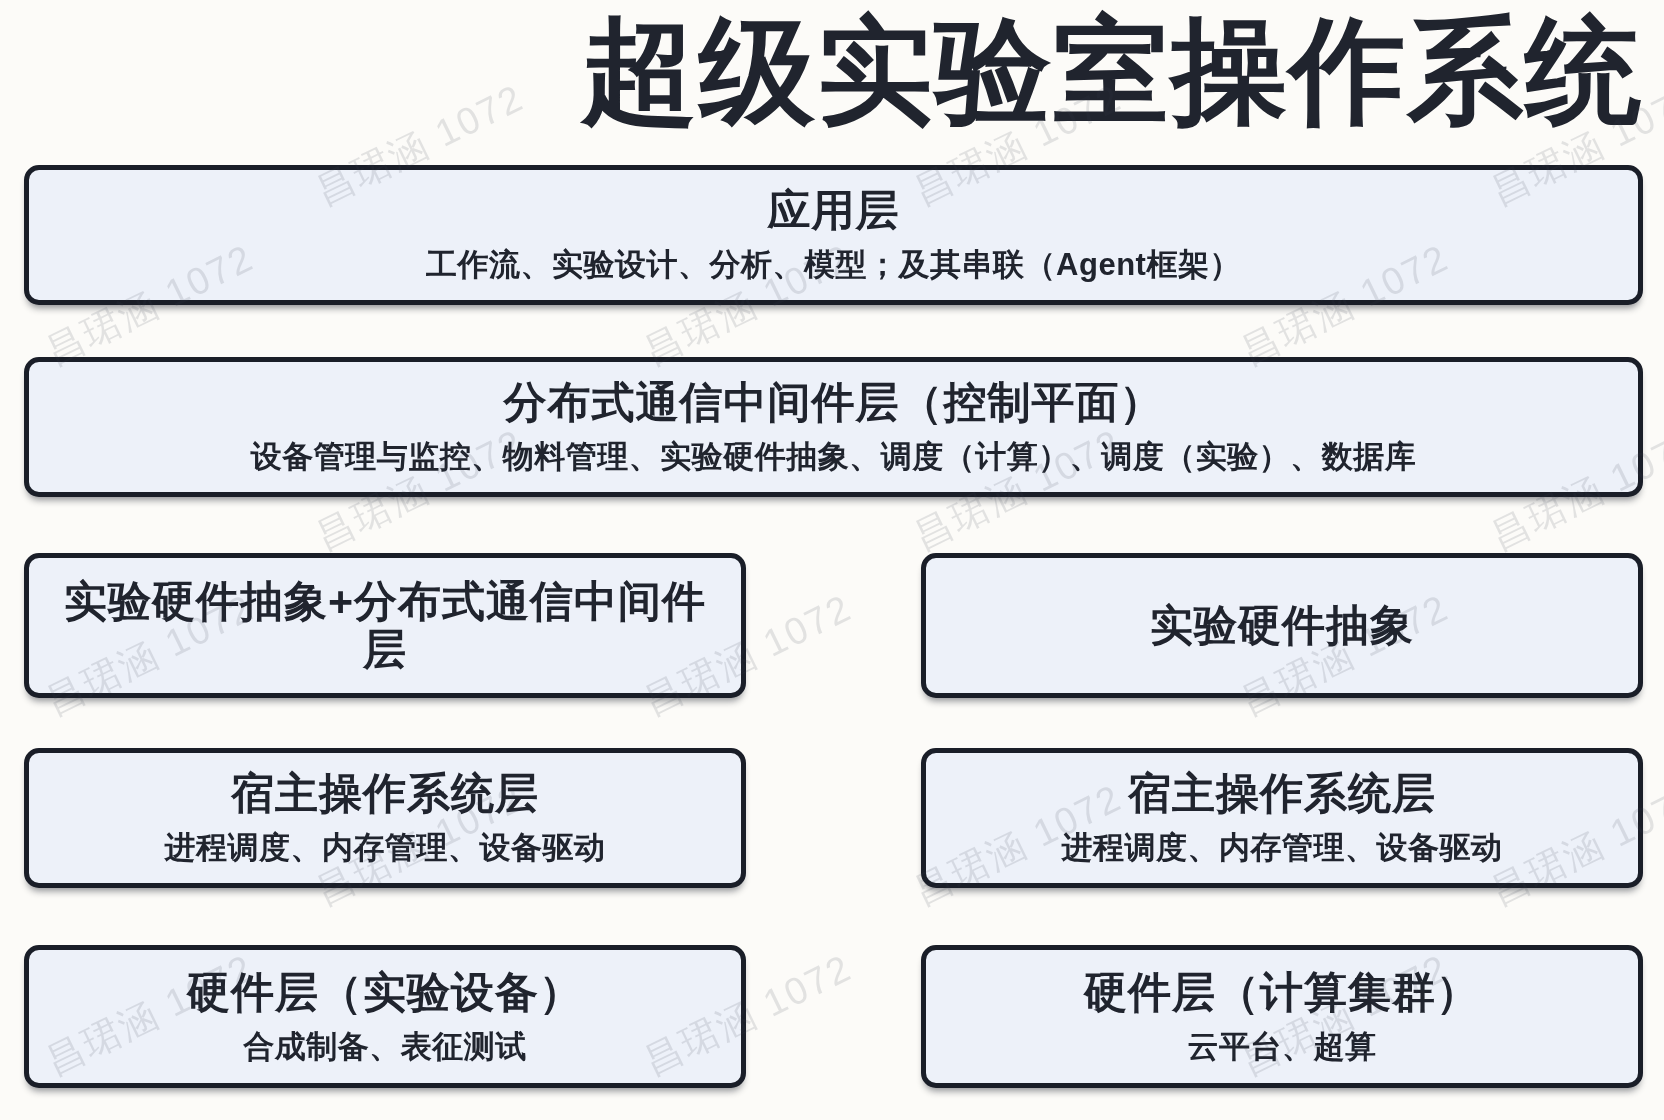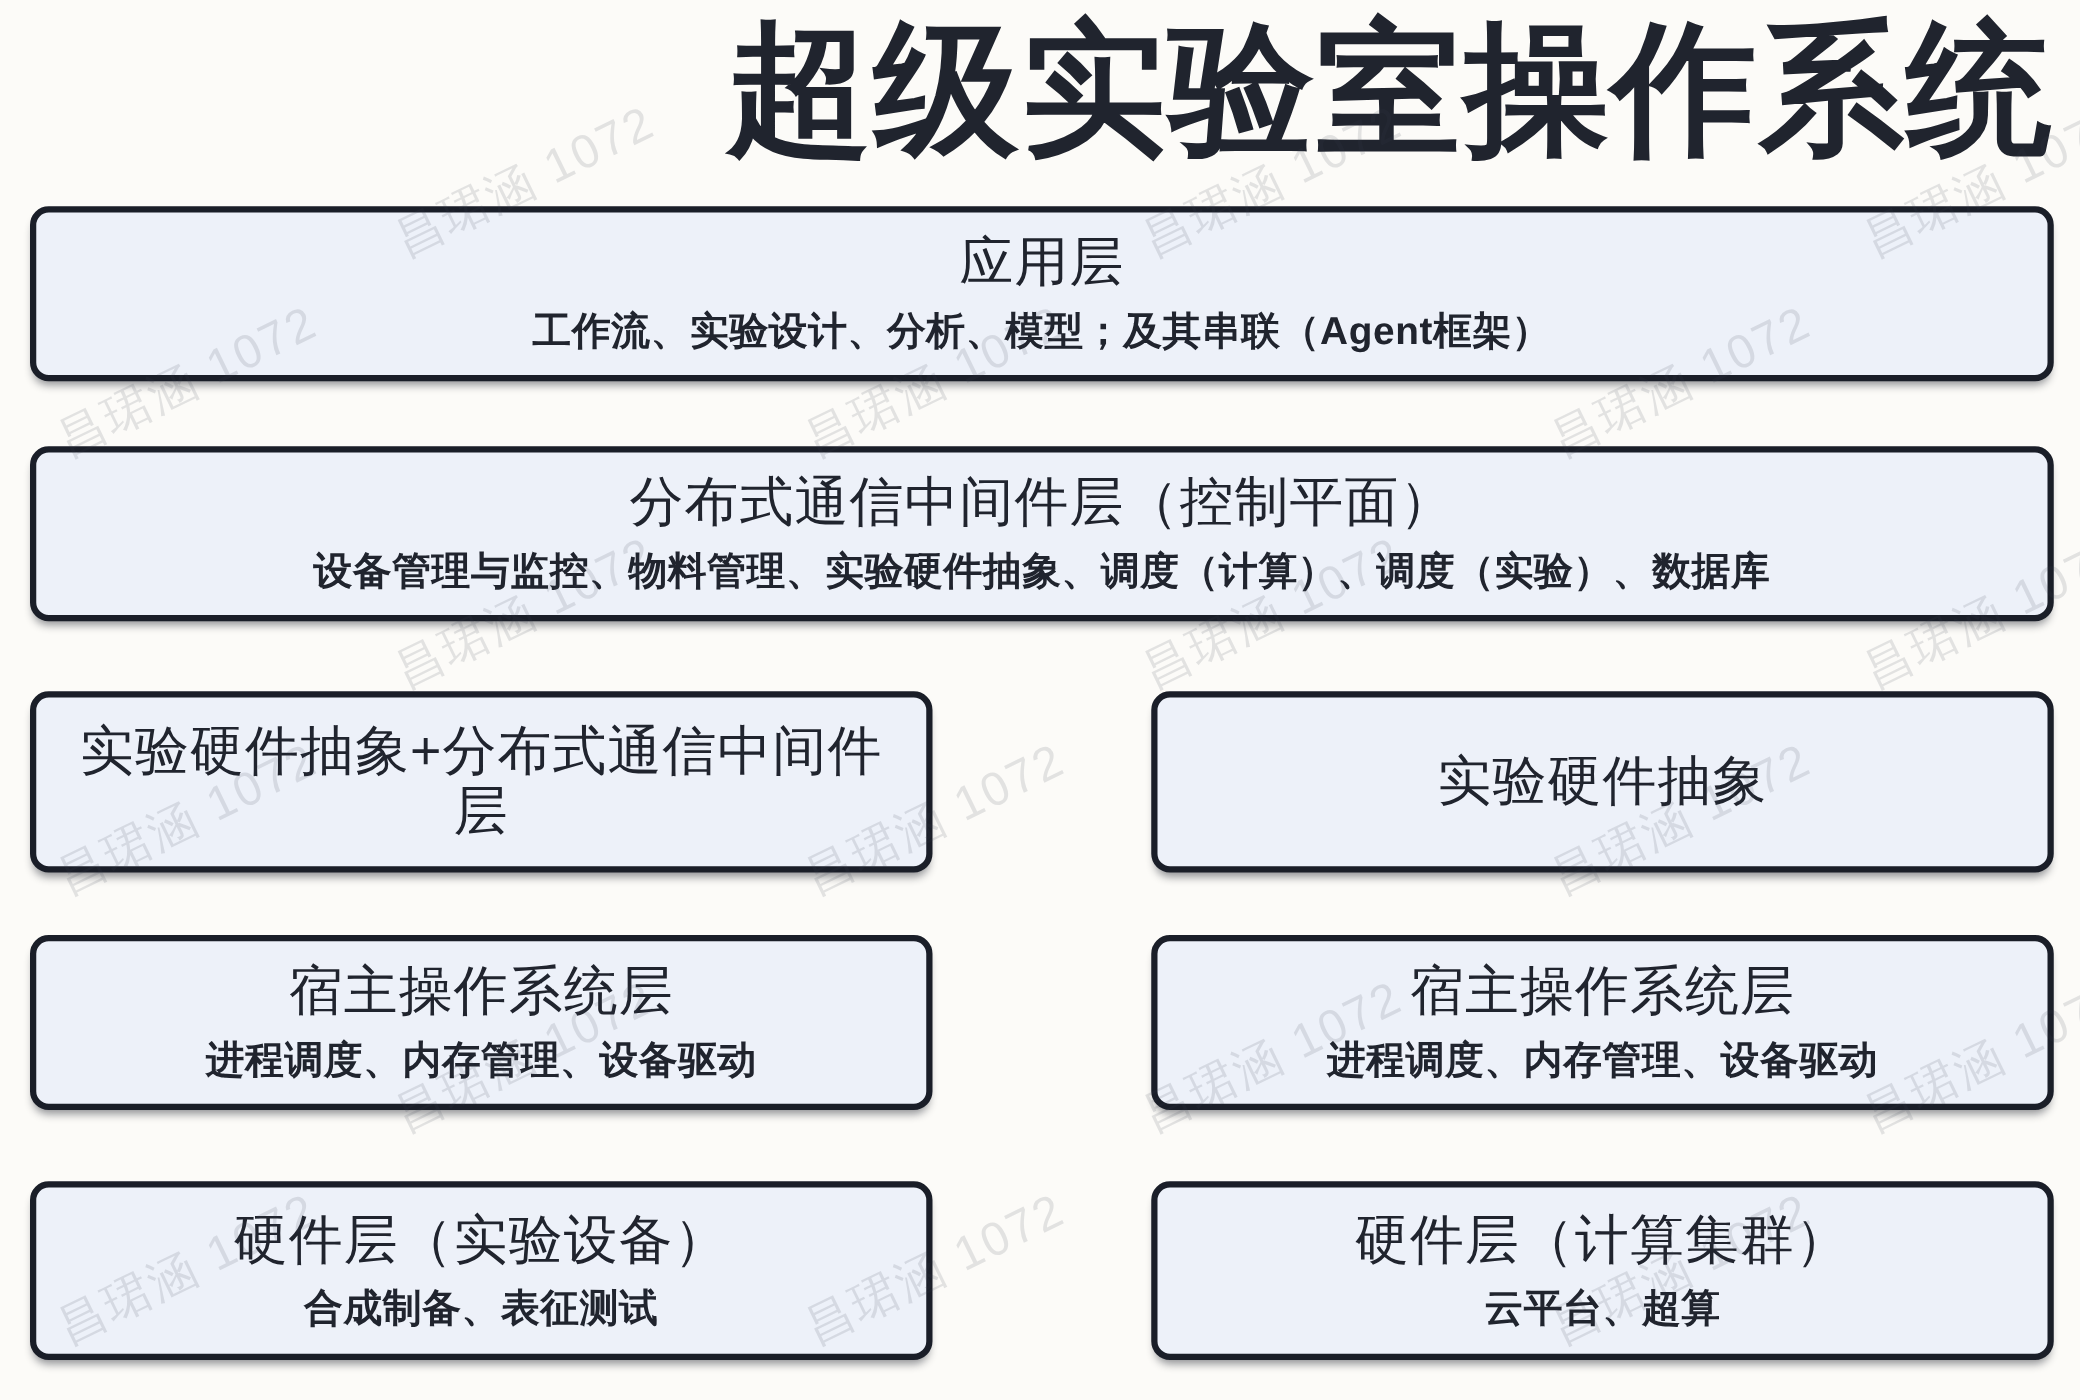--- a/index.html
+++ b/index.html
@@ -45,21 +45,21 @@
     align-items: center;
     justify-content: center;
     row-gap: 13px;
     text-align: center;
     padding: 4px 20px;
   }
   .row-3 .box { height: 145px; }
   .row-5 .box { height: 143px; }
   .box-title {
     font-size: 43px;
-    font-weight: 400;
+    font-weight: 700;
     line-height: 1.12;
     letter-spacing: 1px;
     text-align: center;
   }
   .box-sub {
     font-size: 31px;
     font-weight: 700;
     line-height: 1.15;
     letter-spacing: 0.5px;
     text-align: right;

